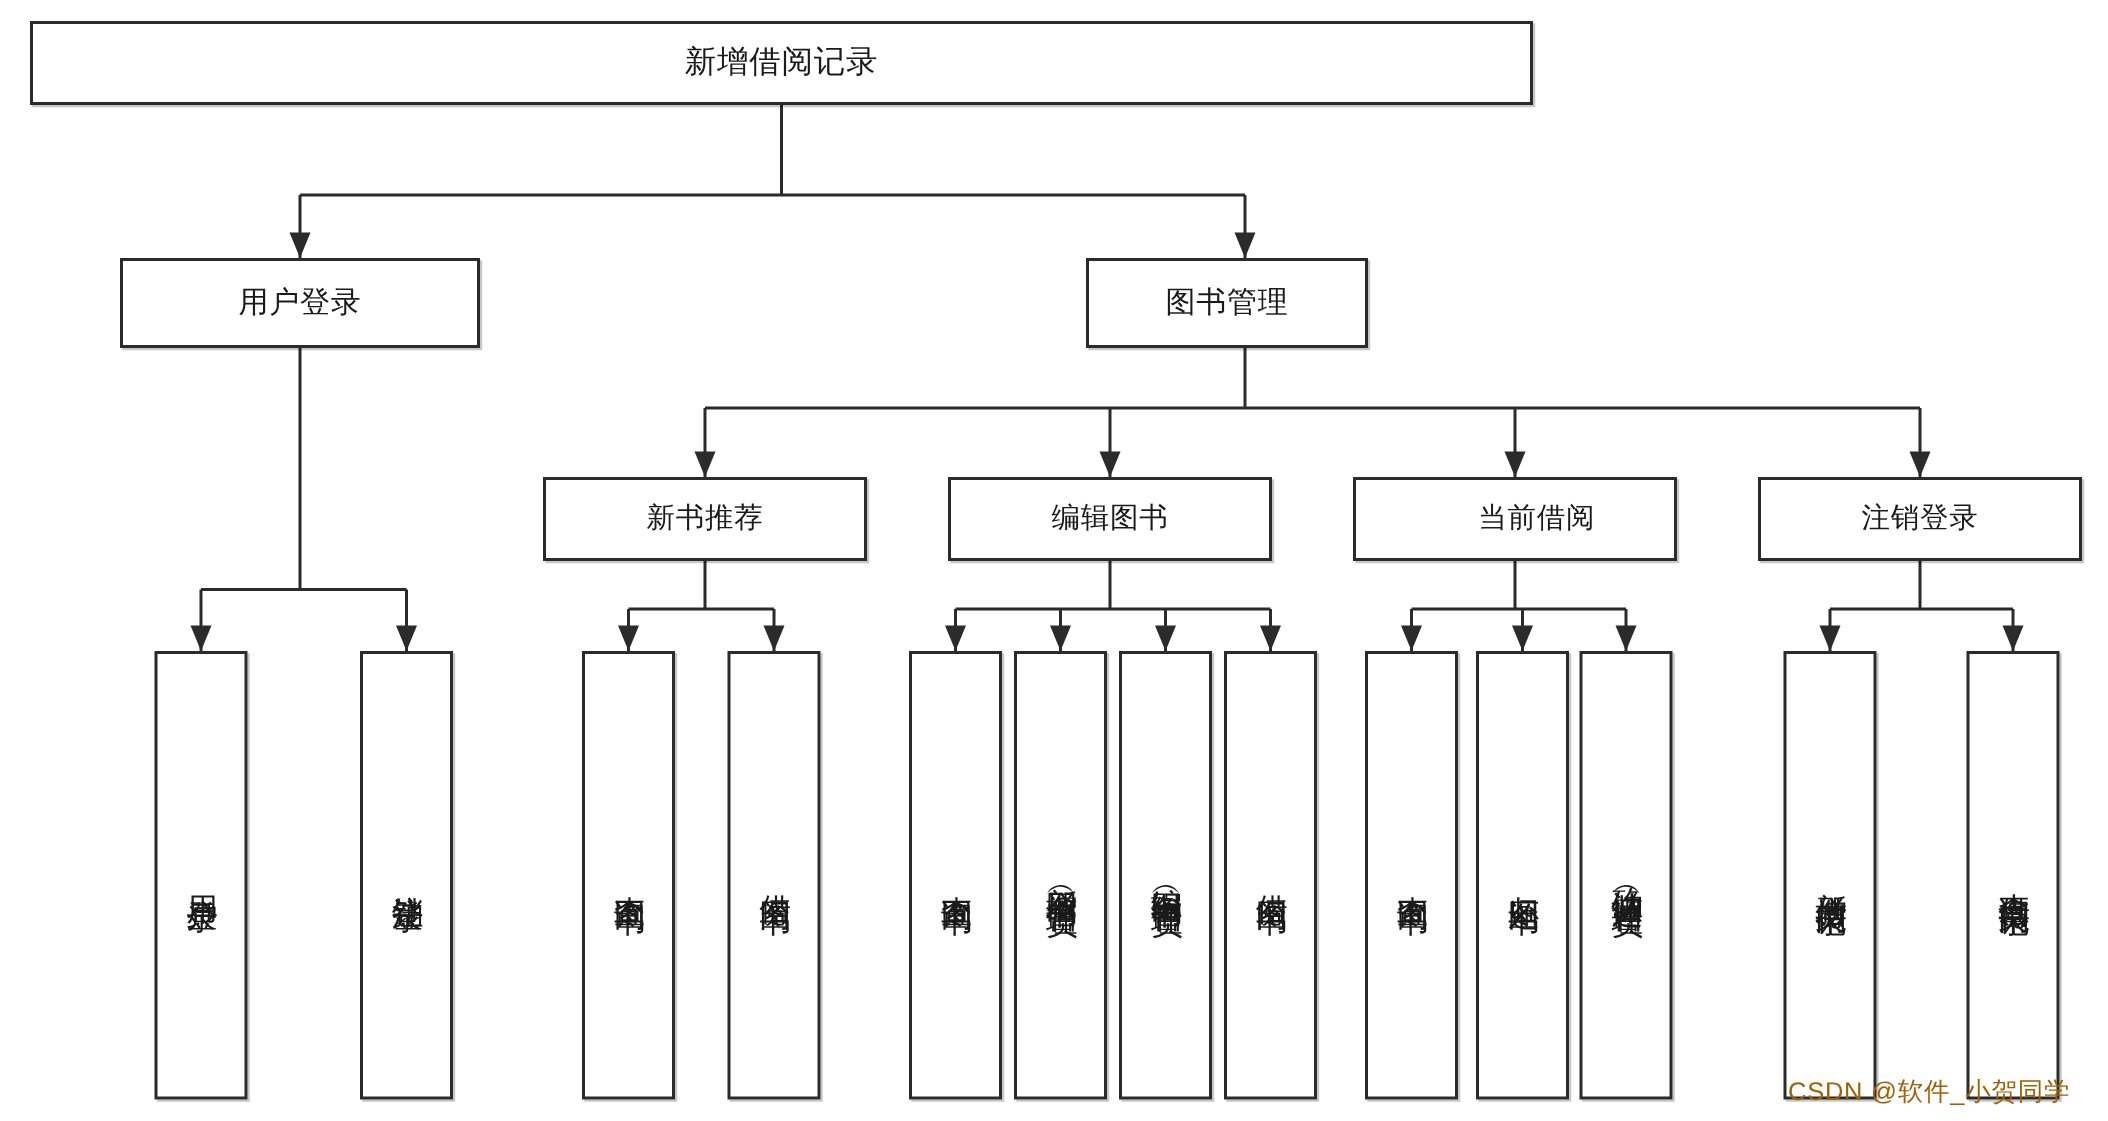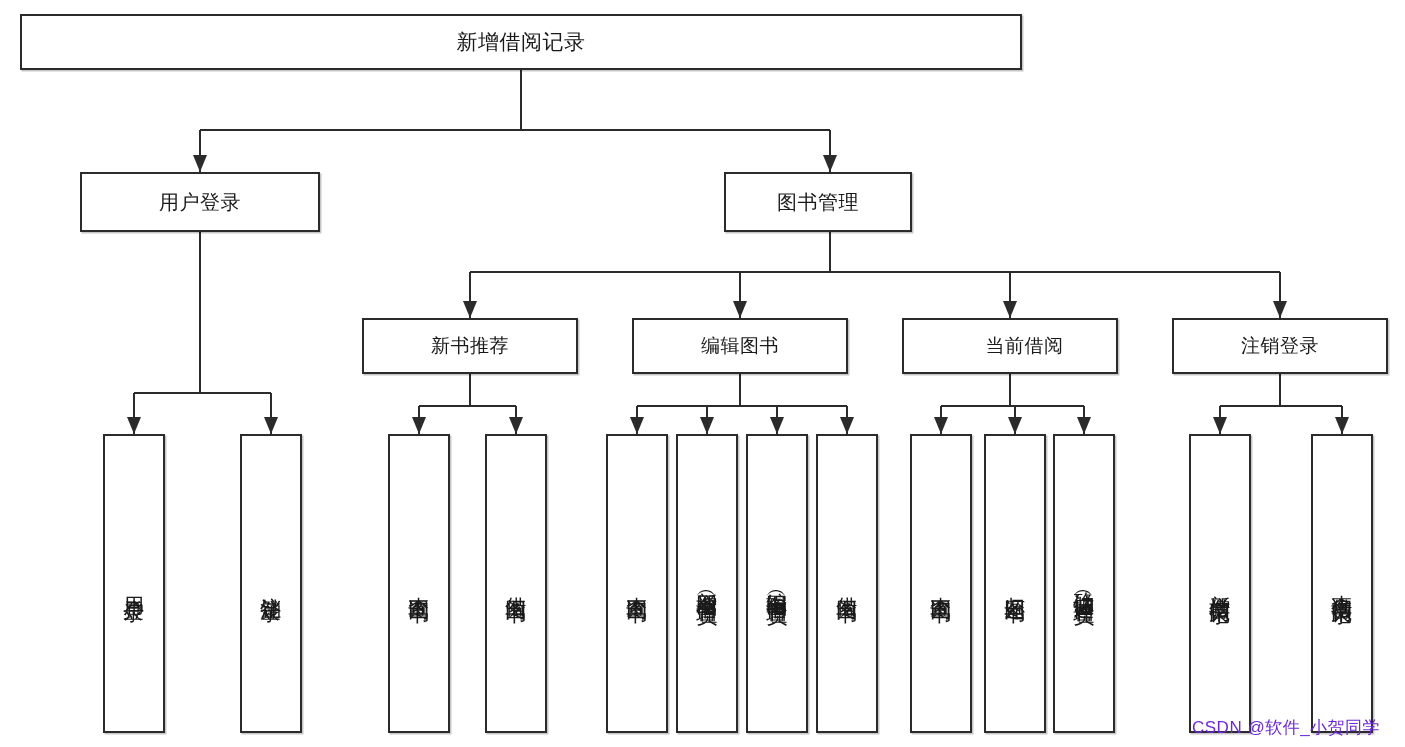--- a/index.html
+++ b/index.html
@@ -63,21 +63,21 @@
     position:absolute;
     width:0;height:0;
     border-left:7.5px solid transparent;
     border-right:7.5px solid transparent;
     border-top:17px solid #2b2b2b;
   }
 
   
   #watermark{
     position:absolute;
-    color:#6d28d9;
+    color:#a16207;
     font-size:17px;
     letter-spacing:0.5px;
     white-space:nowrap;
     user-select:none;
   }
 </style>
 </head>
 <body>
 
 <div id="canvas">

